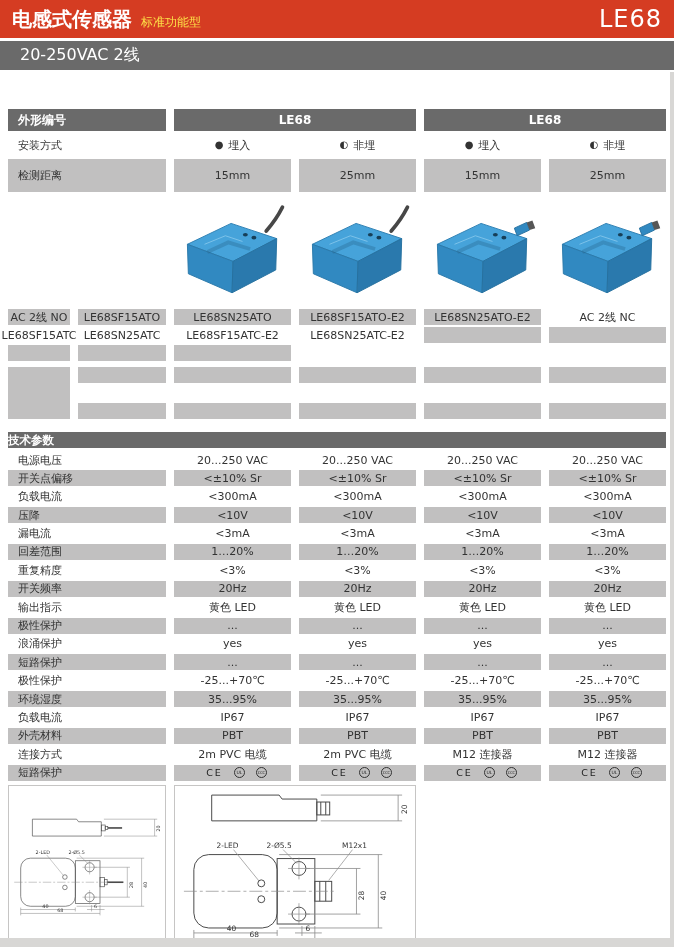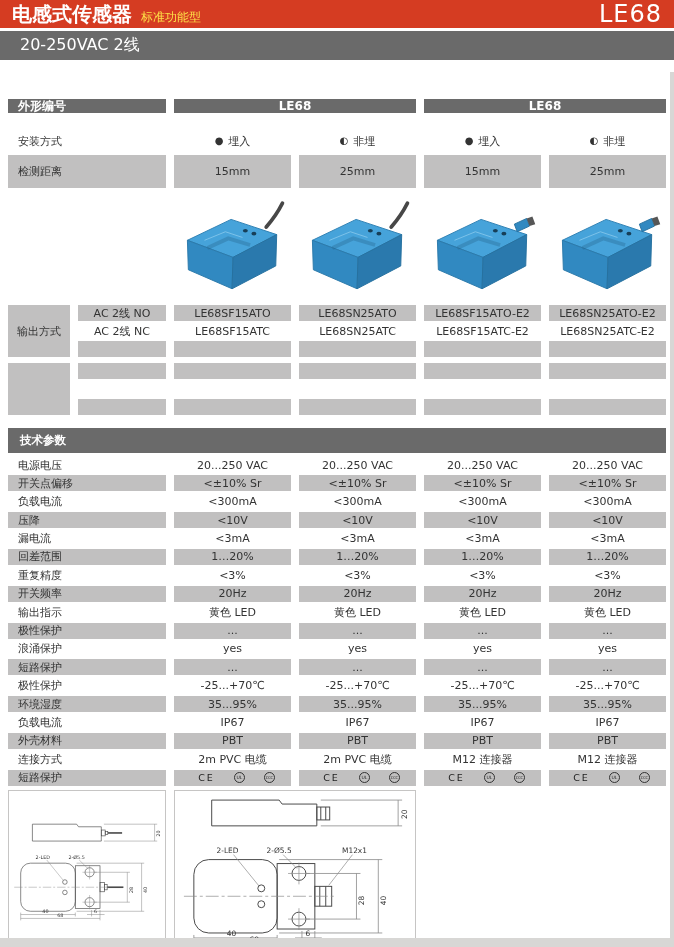--- a/index.html
+++ b/index.html
@@ -1,49 +1,49 @@
 <!DOCTYPE html>
 <html><head>
 <meta charset="utf-8">
 <style>
   html,body{margin:0;padding:0;background:#e9e8e7;}
   .page{width:674px;height:947px;position:relative;background:#fff;overflow:hidden;
         font-family:"DejaVu Sans","Liberation Sans",sans-serif;}
   
-  .topbar{height:28px;background:#d53c22;display:flex;align-items:center;justify-content:space-between;padding:0 12px;box-sizing:border-box;}
+  .topbar{height:38px;background:#d53c22;display:flex;align-items:center;justify-content:space-between;padding:0 12px;box-sizing:border-box;}
   .tg{display:flex;align-items:baseline;gap:9px;}
   .title{color:#fff;font-weight:bold;font-size:20px;}
   .subtitle{color:#fde047;font-size:12px;}
   .model{color:#fff;font-size:24px;letter-spacing:1px;}
   .subbar{height:29px;background:#6a6a6a;margin-top:3px;display:flex;align-items:center;padding:0 20px;color:#fff;font-size:16px;font-weight:500;}
   
   .sheet{padding:0 8px;}
   .grid{display:grid;column-gap:8px;}
   .row-shape{grid-template-columns:158px 242px 242px;margin-top:39px;}
-  .row-shape .cell{height:14px;}
+  .row-shape .cell{height:22px;}
   .row5{grid-template-columns:158px repeat(4,117px);}
   .cell{display:flex;align-items:center;justify-content:center;font-size:11px;color:#333;box-sizing:border-box;}
   .dcell{background:#6a6a6a;color:#fff;font-weight:bold;font-size:12px;}
   .lab{justify-content:flex-start;padding-left:10px;}
   .gcell{background:#c1c0c0;}
-  .row-mount{margin-top:17px;}
+  .row-mount{margin-top:3px;}
   .row-mount .cell{height:22px;}
   .micon{font-size:10px;margin-right:5px;line-height:1;}
   .row-dist{margin-top:3px;}
   .row-dist .cell{height:33px;}
   .slabel{justify-content:flex-start;padding-left:10px;}
   .row-images{margin-top:2px;height:112px;}
   .imgcell{display:flex;align-items:center;justify-content:center;}
   .output-block{grid-template-columns:62px 88px repeat(4,117px);row-gap:2px;grid-auto-rows:16px;margin-top:3px;}
   .output-block.second{margin-top:6px;}
-  .specs-bar{margin-top:13px;height:25px;background:#6a6a6a;color:#fff;font-weight:bold;font-size:11.5px;display:flex;align-items:center;padding-left:12px;}
+  .specs-bar{margin-top:13px;height:16px;background:#6a6a6a;color:#fff;font-weight:bold;font-size:11.5px;display:flex;align-items:center;padding-left:0;}
   .specs-rows{margin-top:4px;}
   .spec-row{grid-template-columns:158px repeat(4,117px);margin-bottom:2.4px;}
   .spec-row .cell{height:16px;}
-  .certs{gap:19px;padding-left:8px;}
+  .certs{gap:11px;padding-left:8px;}
   .ce{font-size:9.5px;letter-spacing:2px;color:#222;font-weight:500;}
   .circ{width:11px;height:11px;border:1px solid #333;border-radius:50%;display:inline-flex;align-items:center;justify-content:center;font-size:4.5px;color:#222;box-sizing:border-box;}
   .c3{font-size:3.8px;letter-spacing:-0.3px;}
   
   .panels{grid-template-columns:158px 242px 242px;margin-top:4px;}
   .panel{height:161px;box-sizing:border-box;}
   .notepanel{border:1px solid #c6c5c4;border-radius:2px 2px 2px 150px;padding:38px 0 0 32px;}
   .noteline{font-size:11px;color:#444;line-height:1.7;}
   .ind{padding-left:12px;}
   .draw{border:1px solid #c6c5c4;display:flex;align-items:center;justify-content:center;}
@@ -151,21 +151,20 @@
       </div>
       <div class="imgcell">
         <svg viewBox="0 0 120 100" width="114" height="98">
             <use href="#s-conn"></use>
           </svg>
       </div>
     </div>
 
     <div>
         <div class="grid output-block">
-          <div class="cell gcell" style="grid-row: 1 / span 3;">输出方式</div>
           <div class="cell gcell">AC 2线 NO</div>
           <div class="cell gcell">LE68SF15ATO</div>
           <div class="cell gcell">LE68SN25ATO</div>
           <div class="cell gcell">LE68SF15ATO-E2</div>
           <div class="cell gcell">LE68SN25ATO-E2</div>
           <div class="cell">AC 2线 NC</div>
           <div class="cell">LE68SF15ATC</div>
           <div class="cell">LE68SN25ATC</div>
           <div class="cell">LE68SF15ATC-E2</div>
           <div class="cell">LE68SN25ATC-E2</div>

